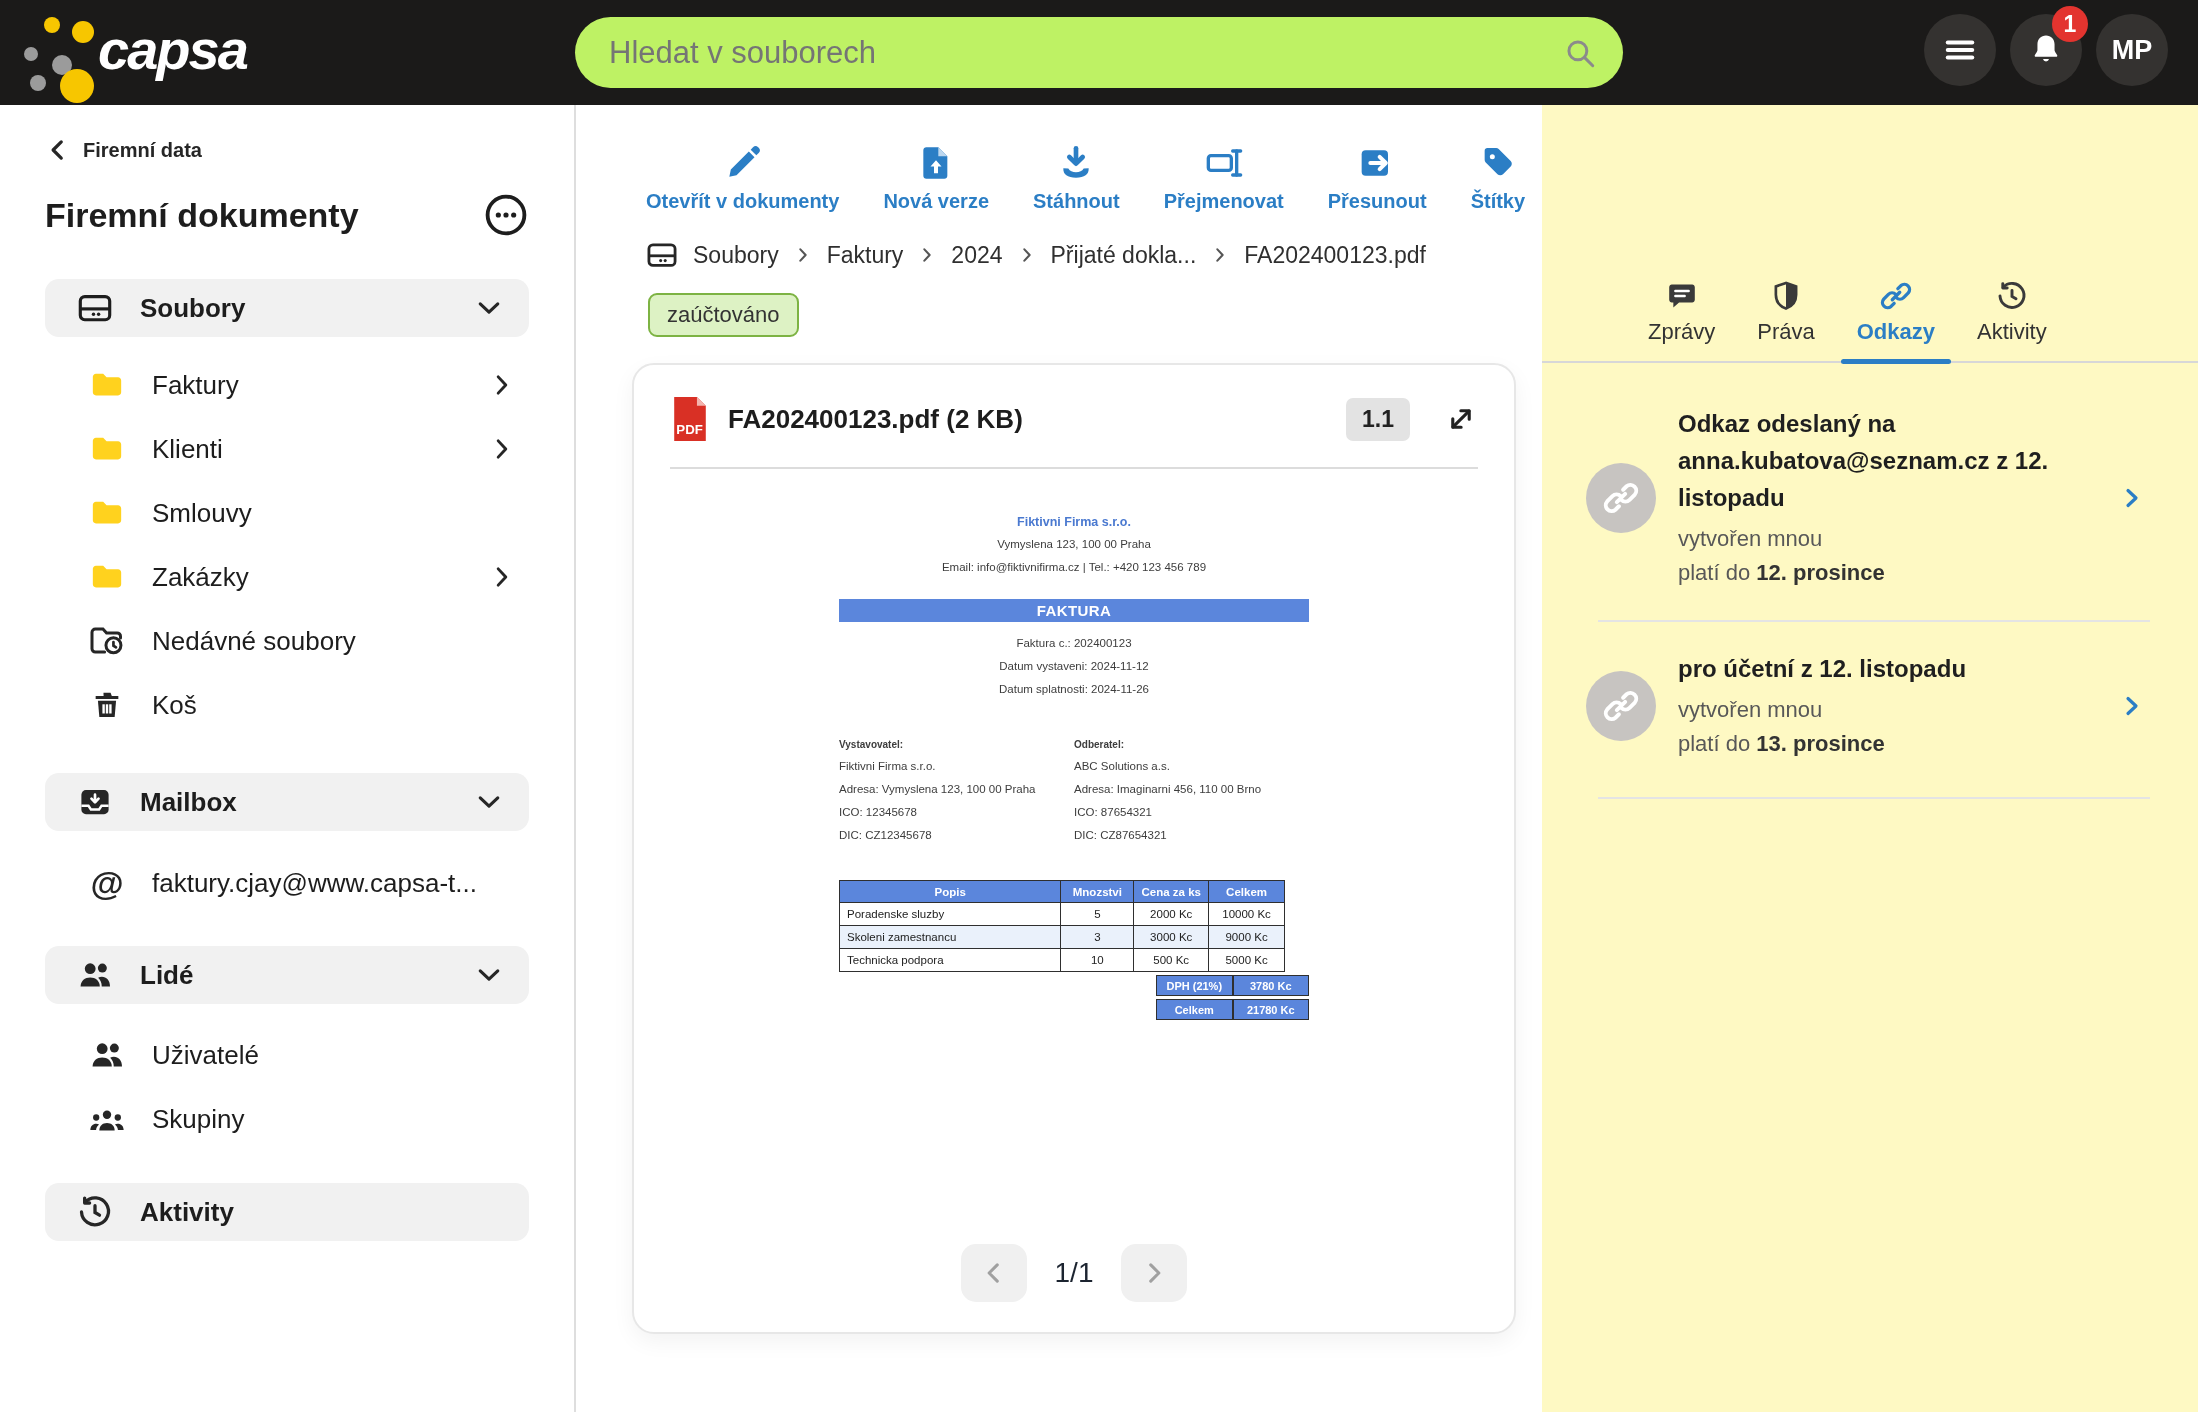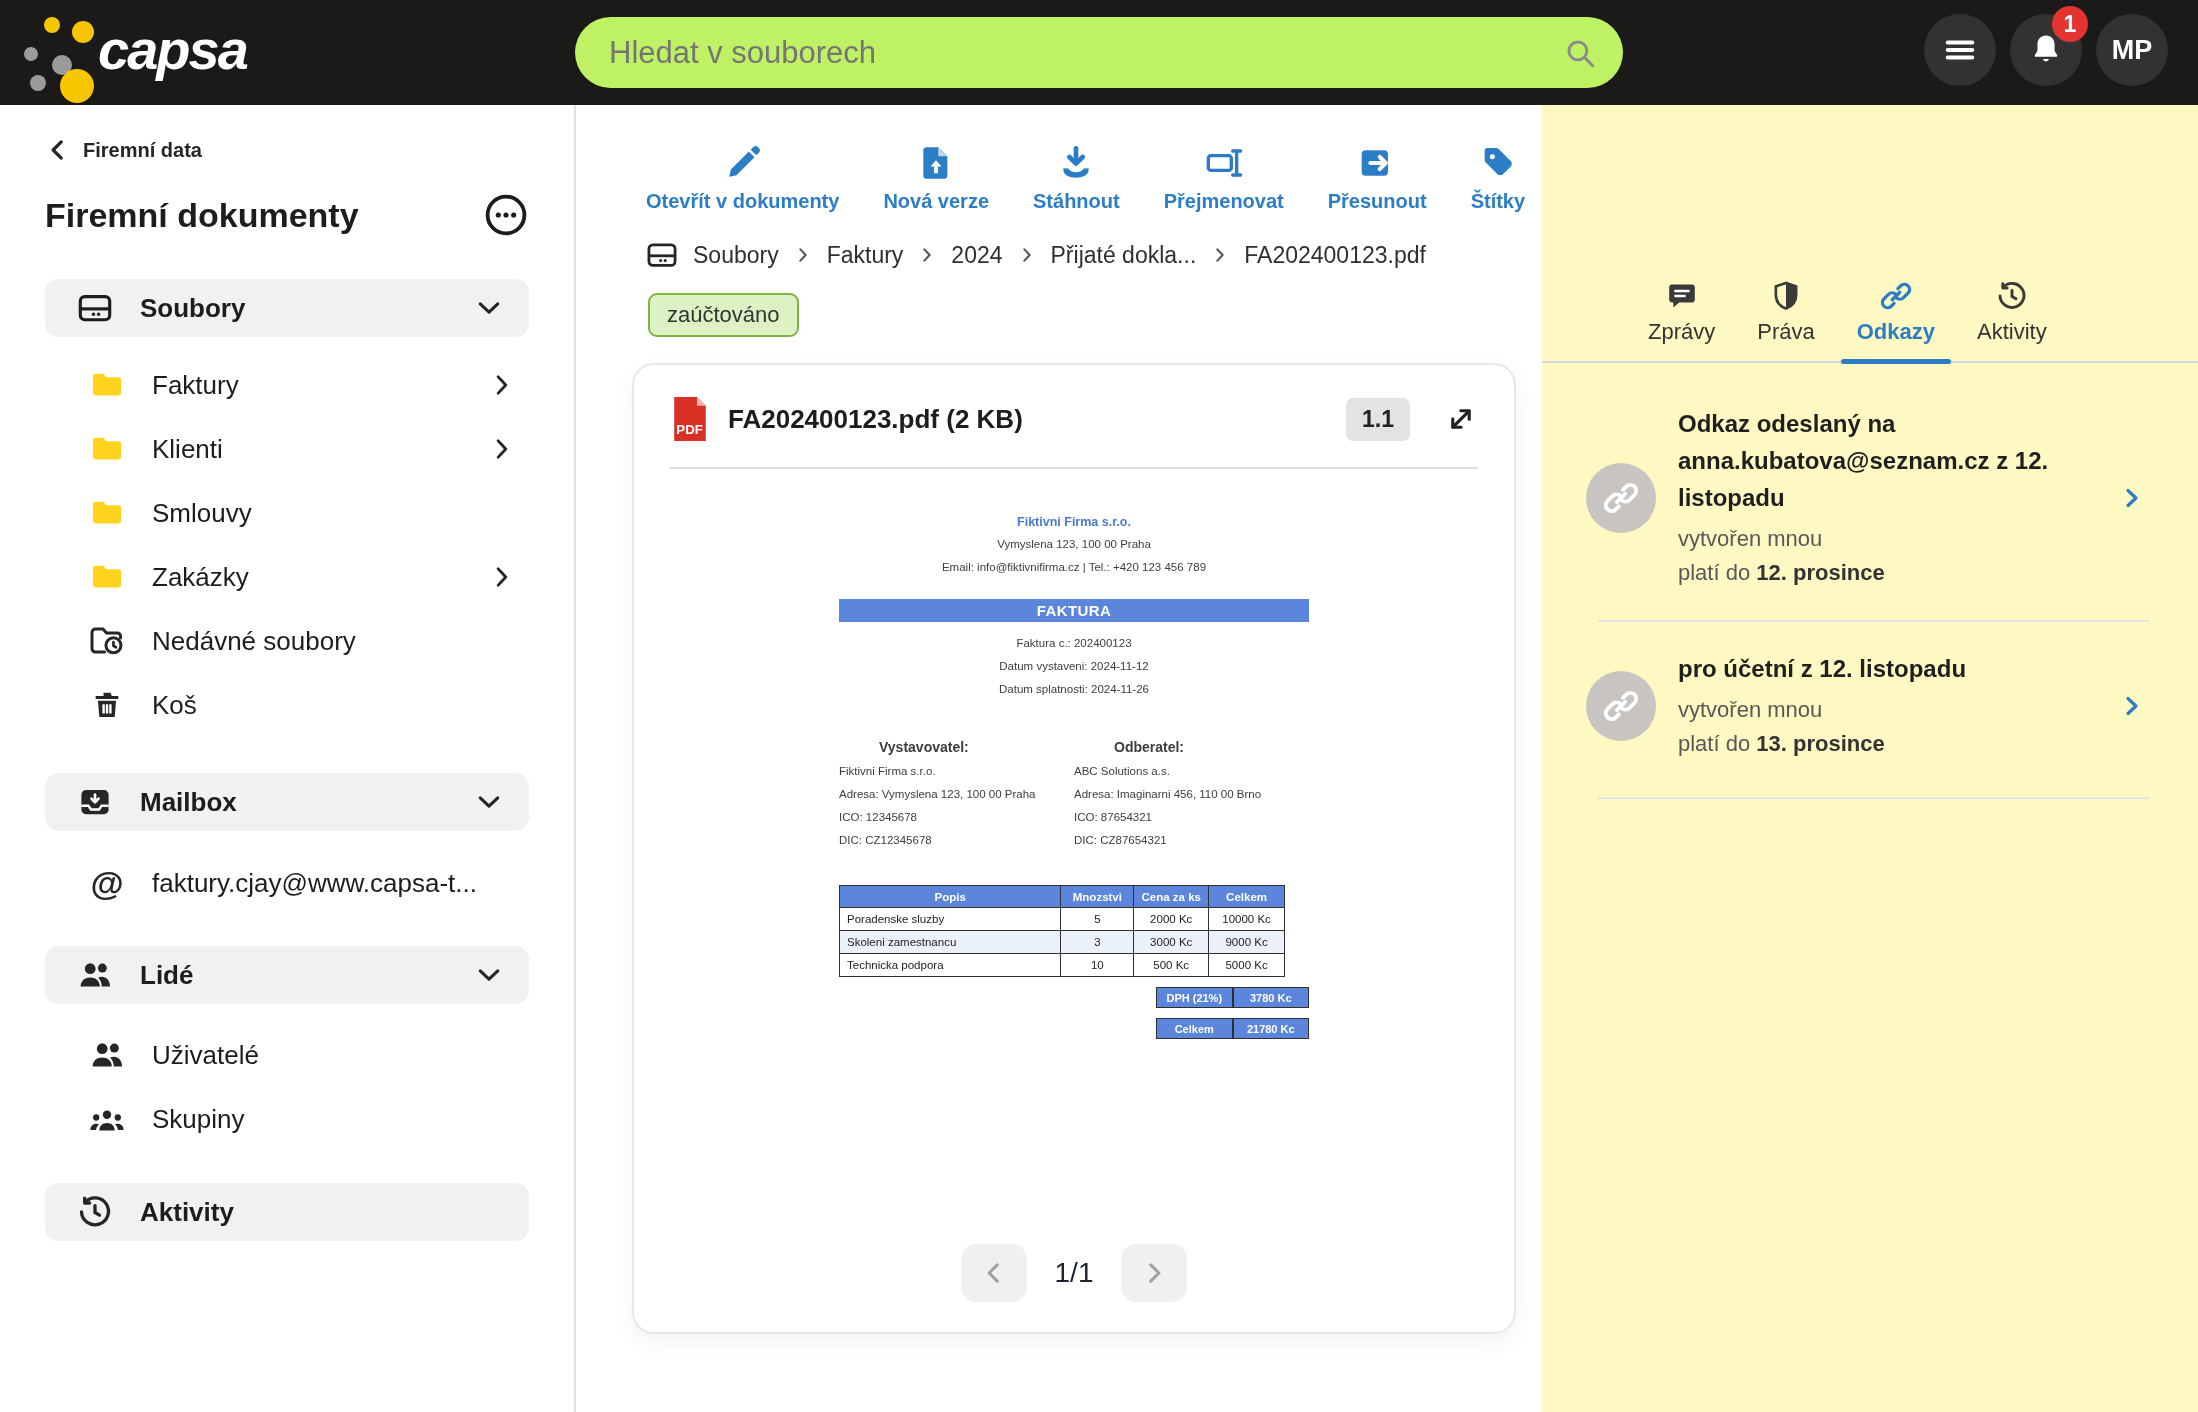--- a/index.html
+++ b/index.html
@@ -79,31 +79,31 @@
 
   .inv { width:470px; margin:46px auto 0; color:#3d3d3d; }
   .inv-center { text-align:center; }
   .inv-line { font-size:11.5px; line-height:16px; margin-bottom:7px; }
   .inv-company { color:#4a79d0; font-weight:700; font-size:12.5px; margin-bottom:7px; }
   .inv-banner { margin-top:24px; height:23px; line-height:23px; background:#5b86dc; color:#fff;
                 font-weight:700; font-size:15px; text-align:center; letter-spacing:.4px; }
   .inv-meta { margin-top:13px; }
   .inv-cols { display:flex; margin-top:42px; }
   .inv-col { width:253px; }
-  .inv-h { font-weight:700; font-size:14px; margin-bottom:8px;margin-left:40px; }
+  .inv-h { font-weight:700; font-size:10px; margin-bottom:8px; }
   .inv-table { margin-top:30px; width:446px; border-collapse:collapse; }
   .inv-table th { background:#5b86dc; color:#fff; font-size:11.5px; font-weight:700;
                   border:1.5px solid #2f2f2f; height:22px; }
   .inv-table td { border:1.5px solid #2f2f2f; height:23px; font-size:11.5px; color:#222;
                   text-align:center; }
   .inv-table td.l { text-align:left; padding-left:7px; }
   .inv-table tr.alt td { background:#eaf1fb; }
   .c-popis{width:222px;} .c-mn{width:73px;} .c-cena{width:75px;} .c-celkem{width:76px;}
   .inv-totals { width:153px; margin-left:auto; margin-top:2px; }
-  .inv-trow { display:flex; margin-top:10px; }
+  .inv-trow { display:flex; margin-top:3px; }
   .inv-trow div { width:76.5px; height:21px; line-height:21px; background:#5b86dc;
                   border:1.5px solid #2f2f2f; color:#fff; font-weight:700; font-size:11px;
                   text-align:center; }
   .pager { position:absolute; left:0; right:0; bottom:30px; display:flex; align-items:center;
            justify-content:center; gap:28px; }
   .pg-btn { width:66px; height:58px; border-radius:15px; background:#f0f0f0; border:none;
             cursor:pointer; display:flex; align-items:center; justify-content:center; }
   .pg-label { font-size:28px; color:#1c2430; }
 
   

